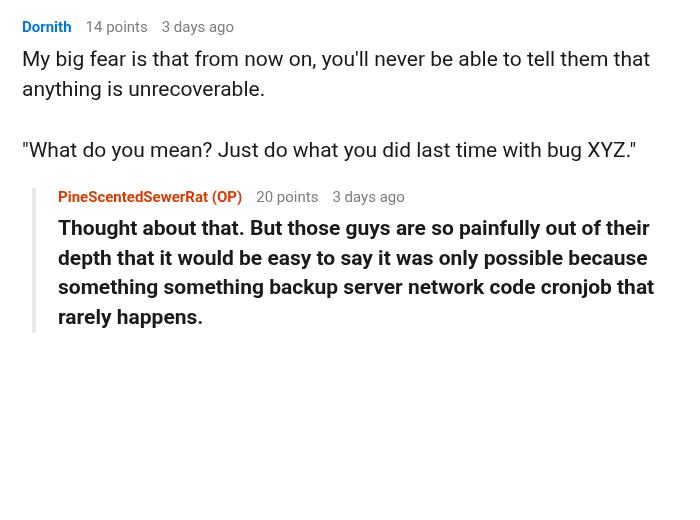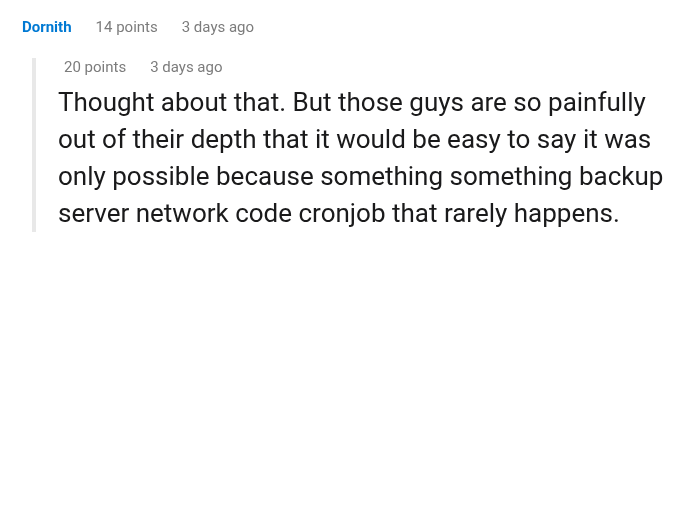--- a/index.html
+++ b/index.html
@@ -10,21 +10,21 @@
     height: 520px;
     padding: 18px 22px 0 22px;
     color: #1a1a1b;
   }
   .comment {
     margin-bottom: 14px;
   }
   .comment-header {
     display: flex;
     align-items: baseline;
-    gap: 18px;
+    gap: 8px;
     margin-bottom: 8px;
     font-size: 15px;
   }
   .author {
     font-weight: 700;
     color: #0079d3;
   }
   .author-op {
     color: #d93a00;
   }
@@ -45,34 +45,42 @@
   .reply {
     margin-left: 10px;
     padding-left: 22px;
     border-left: 4px solid #e8e8e8;
     margin-top: 22px;
   }
   .reply .comment-header {
     font-size: 15px;
   }
   .reply .comment-body {
-    font-size: 26px;
+    font-size: 21px;
     line-height: 1.42;
+    font-weight: bold;
   }
 </style>
 </head>
 <body>
 
 <div class="comment">
   <div class="comment-header">
     <a class="author">Dornith</a>
     <span class="points">14 points</span>
     <span class="age">3 days ago</span>
   </div>
+  <div class="comment-body">My big fear is that from now on, you'll never be able to tell them that anything is unrecoverable.
+
+"What do you mean? Just do what you did last time with bug XYZ."</div>
 
   <div class="reply">
     <div class="comment-header">
+      <span>
+        <a class="author author-op">PineScentedSewerRat</a>
+        <span class="author author-op op-tag">(OP)</span>
+      </span>
       <span class="points">20 points</span>
       <span class="age">3 days ago</span>
     </div>
     <div class="comment-body">Thought about that. But those guys are so painfully out of their depth that it would be easy to say it was only possible because something something backup server network code cronjob that rarely happens.</div>
   </div>
 </div>
 
 </body></html>

